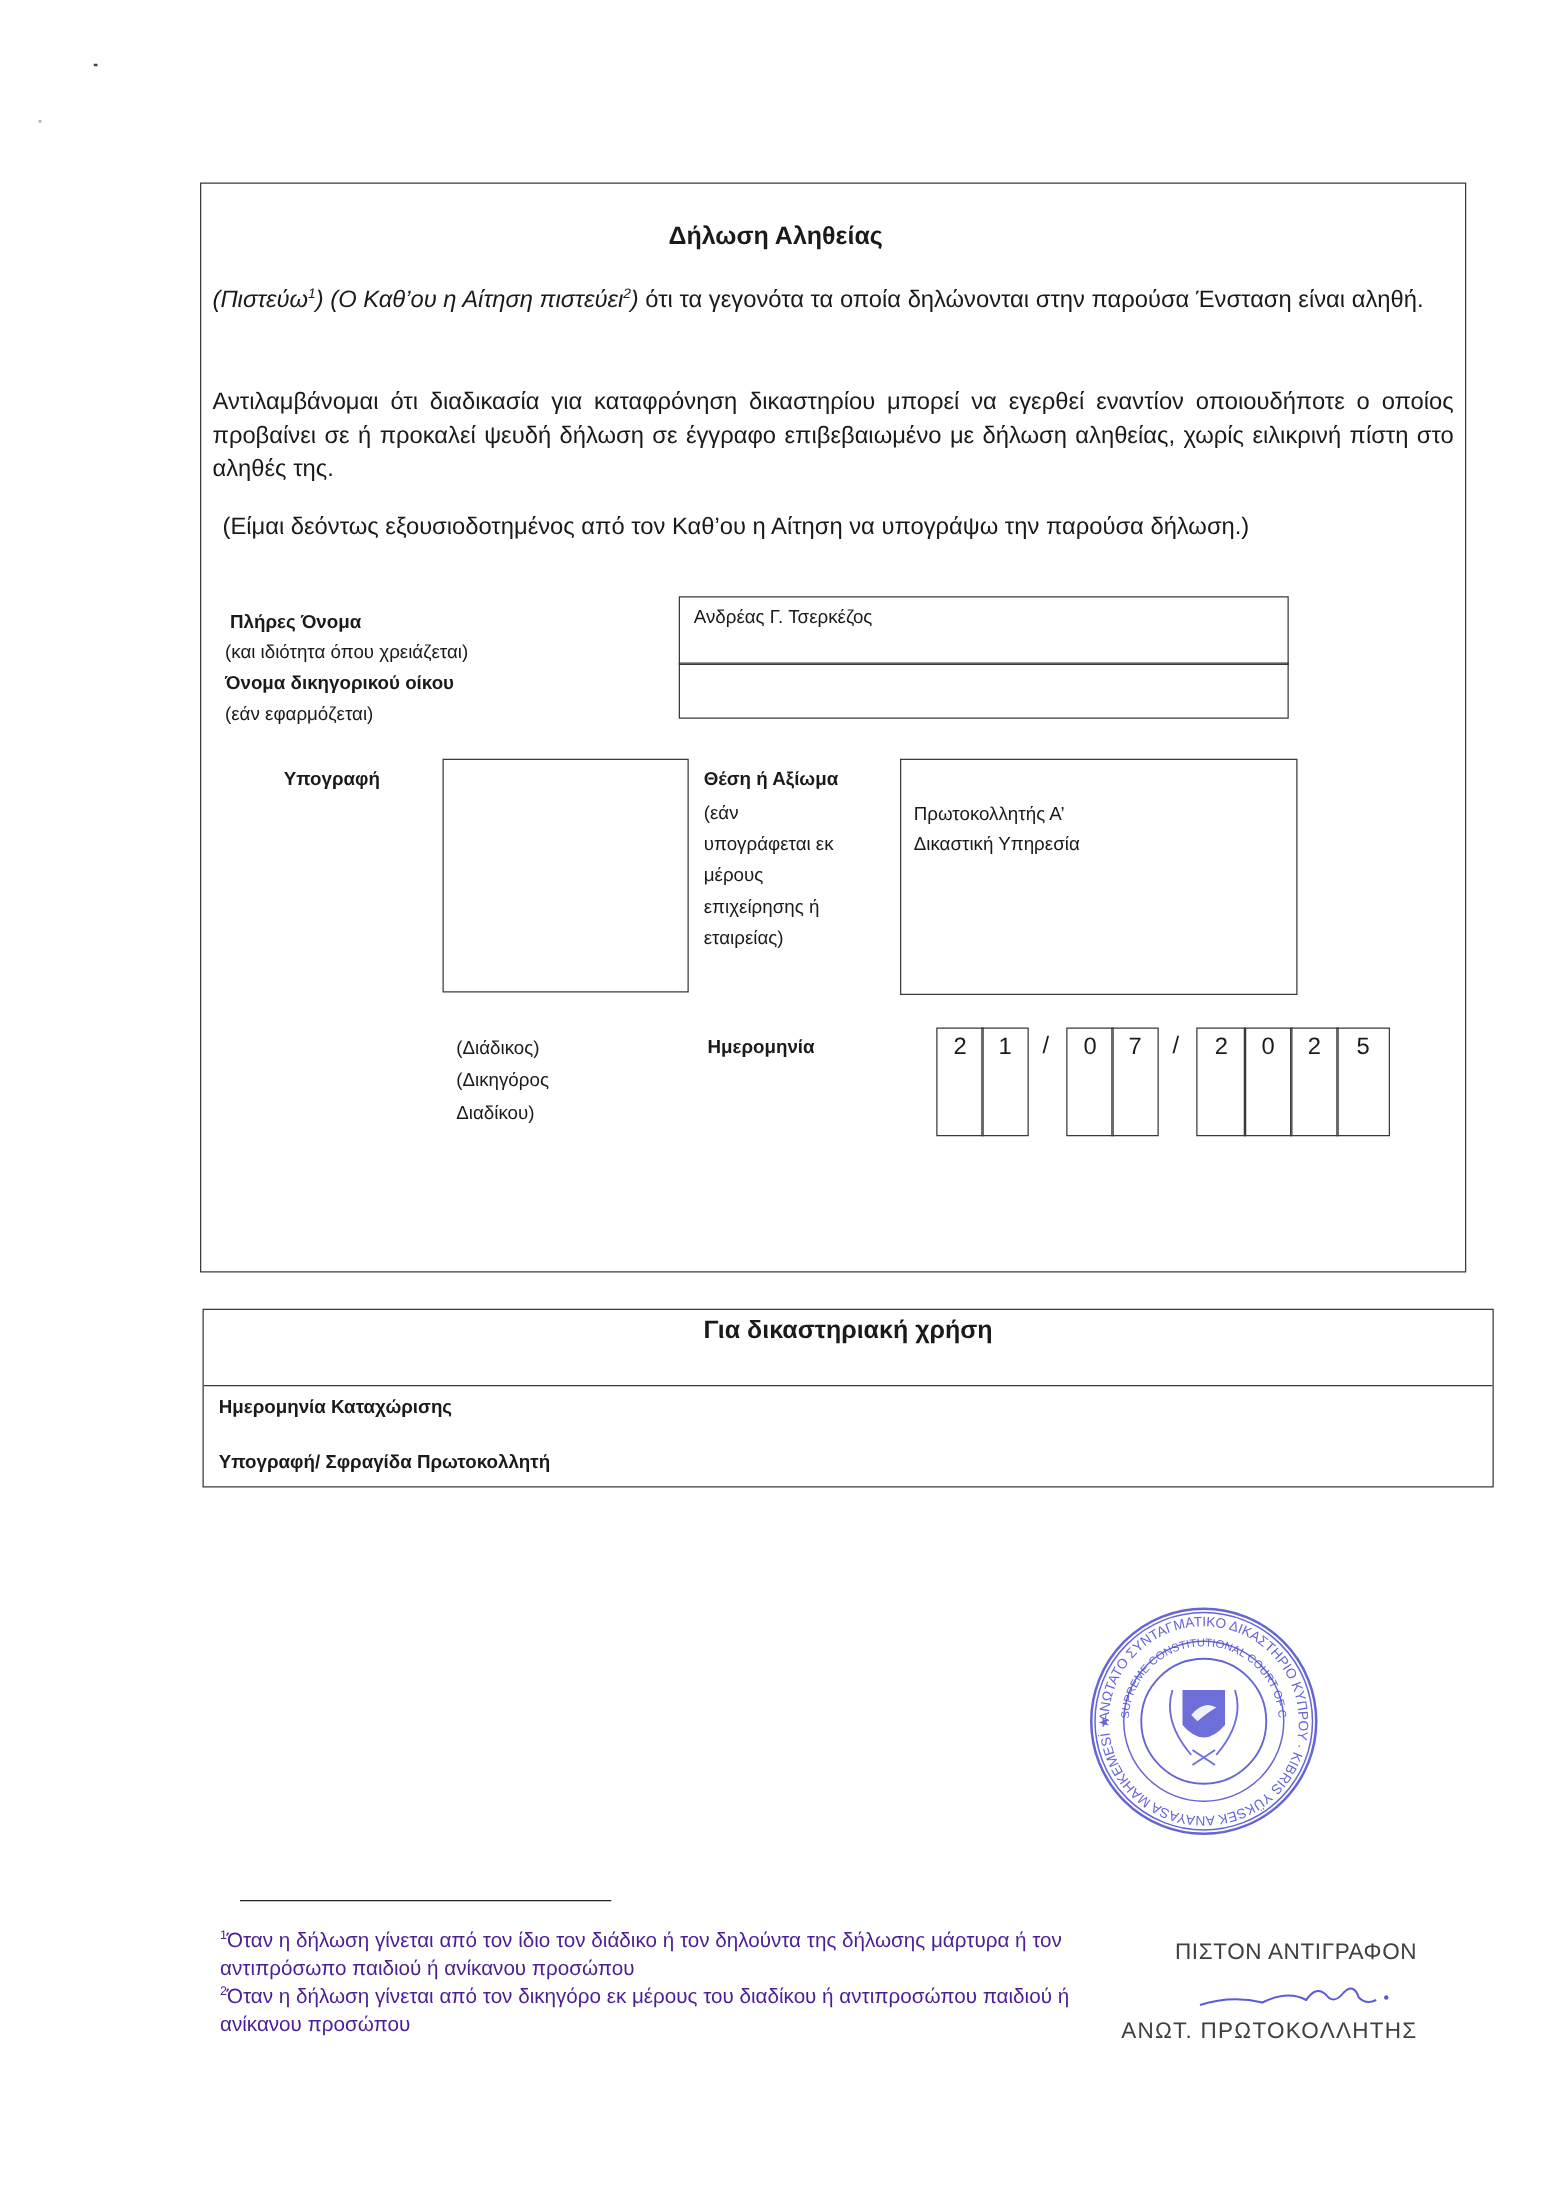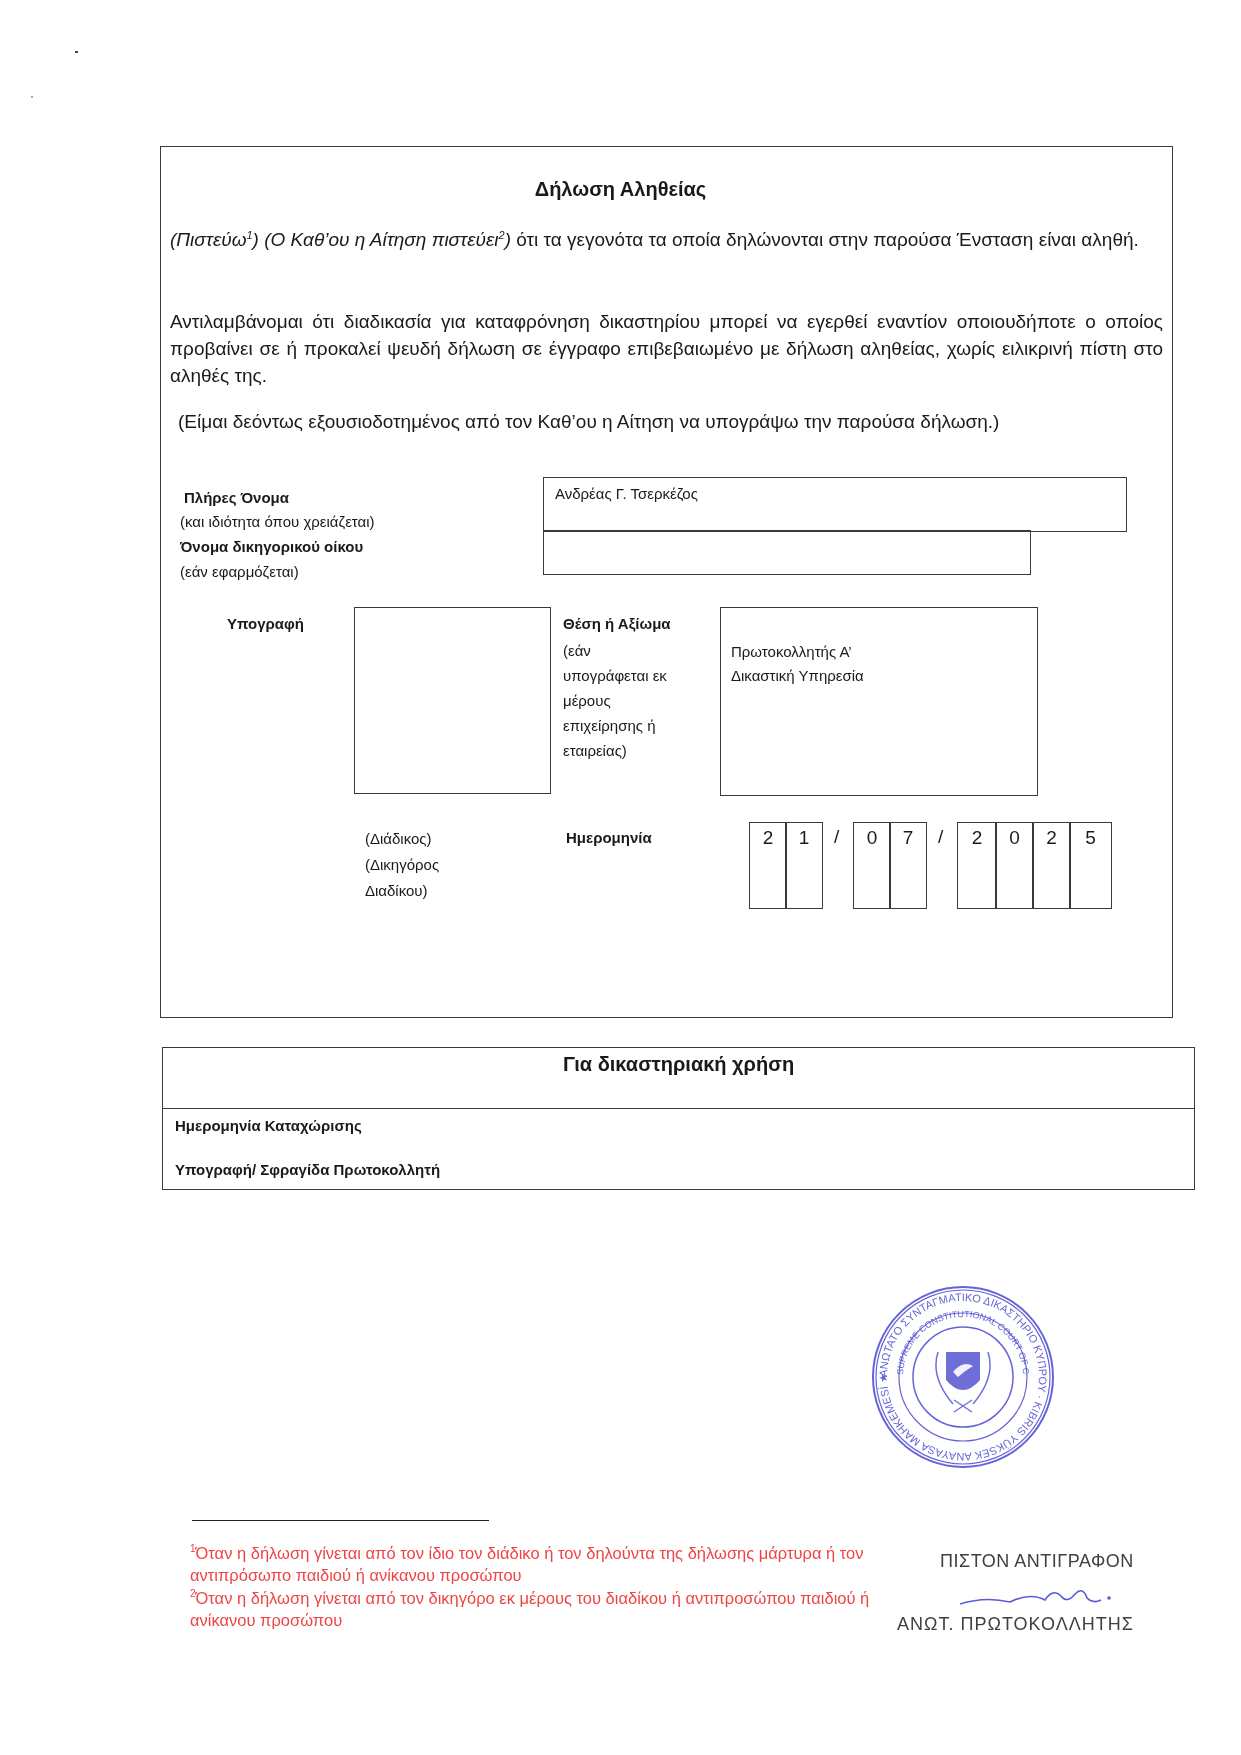--- a/index.html
+++ b/index.html
@@ -17,21 +17,21 @@
   .bold { font-weight: bold; }
   .box { position: absolute; border: 1.5px solid #3a3a3a; box-sizing: border-box; }
   .lbl { position: absolute; font-size: 15px; line-height: 24px; }
   .cell { position: absolute; border: 1.5px solid #3a3a3a; box-sizing: border-box;
           font-size: 19px; text-align: center; padding-top: 4px; }
   .slash { position: absolute; font-size: 19px; }
   .court { position: absolute; left: 162px; top: 1047px; width: 1033px; height: 143px;
            border: 1.5px solid #3a3a3a; box-sizing: border-box; }
   .court .divider { position: absolute; left: 0; right: 0; top: 60px; border-top: 1.5px solid #3a3a3a; }
   .footnote-rule { position: absolute; left: 192px; top: 1520px; width: 297px; border-top: 1.5px solid #222; }
-  .fn { position: absolute; left: 190px; font-size: 16.5px; line-height: 22px; color: #ef4444; }
+  .fn { position: absolute; left: 176px; font-size: 16.5px; line-height: 22px; color: #4c1d95; }
   .stamp-text { position: absolute; color: #404040; font-size: 18px; letter-spacing: 0.5px; }
   .stray { position: absolute; width: 3px; height: 2px; background: #444; }
 </style>
 </head>
 <body>
 
 <div class="stray" style="left:75px;top:51px;"></div>
 <div class="stray" style="left:31px;top:96px;background:#aaa;width:2px;"></div>
 
 <div class="frame"></div>
@@ -44,21 +44,21 @@
 
 <div class="para" style="top:308px;">Αντιλαμβάνομαι ότι διαδικασία για καταφρόνηση δικαστηρίου μπορεί να εγερθεί εναντίον οποιουδήποτε ο οποίος προβαίνει σε ή προκαλεί ψευδή δήλωση σε έγγραφο επιβεβαιωμένο με δήλωση αληθείας, χωρίς ειλικρινή πίστη στο αληθές της.</div>
 
 <div class="para italic" style="top:408px;left:178px;width:990px;text-align:left;">(Είμαι δεόντως εξουσιοδοτημένος από τον Καθ’ου η Αίτηση να υπογράψω την παρούσα δήλωση.)</div>
 
 <div class="lbl bold" style="left:184px;top:486px;">Πλήρες Όνομα</div>
 <div class="lbl italic" style="left:180px;top:510px;">(και ιδιότητα όπου χρειάζεται)</div>
 <div class="lbl bold" style="left:180px;top:535px;">Όνομα δικηγορικού οίκου</div>
 <div class="lbl italic" style="left:180px;top:560px;">(εάν εφαρμόζεται)</div>
 
-<div class="box" style="left:543px;top:477px;width:584px;height:55px;text-decoration:underline;">
+<div class="box" style="left:543px;top:477px;width:488px;height:55px;text-decoration:underline;">
   <span class="lbl" style="left:11px;top:4px;">Ανδρέας Γ. Τσερκέζος</span>
 </div>
 <div class="box" style="left:543px;top:530px;width:488px;height:45px;">
   <span class="lbl" style="left:11px;top:4px;"></span>
 </div>
 
 <div class="lbl bold" style="left:227px;top:612px;text-align:right;">Υπογραφή</div>
 <div class="box" style="left:354px;top:607px;width:197px;height:187px;"></div>
 <div class="lbl italic" style="left:365px;top:826px;line-height:26px;">
   <div>(Διάδικος)</div>

